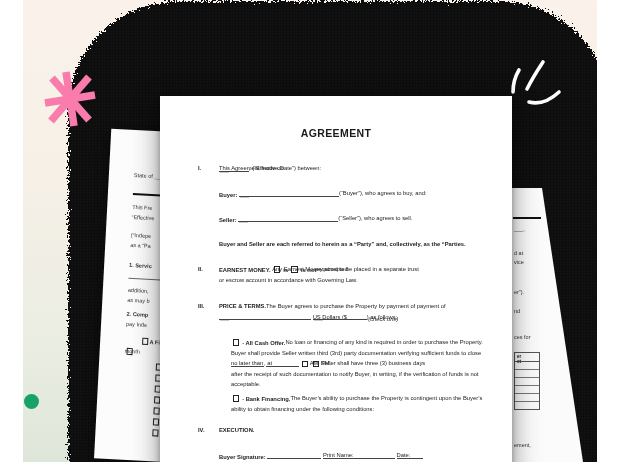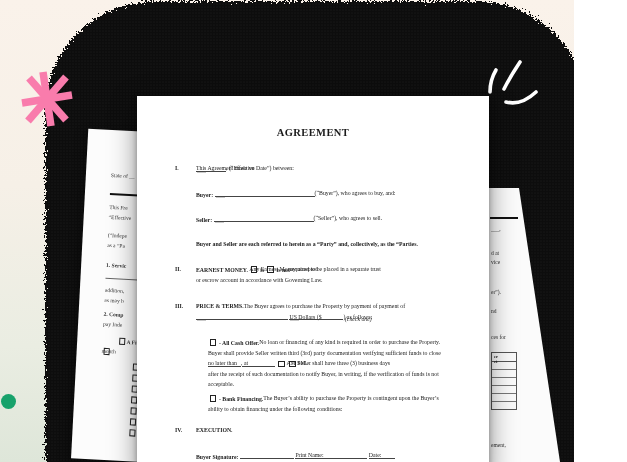--- a/index.html
+++ b/index.html
@@ -1,19 +1,20 @@
 <!DOCTYPE html>
 <html><head>
 <meta charset="utf-8">
 <style>
   html,body{margin:0;padding:0;}
   .stage{
     position:relative;width:574px;height:462px;overflow:hidden;
     background:linear-gradient(180deg,#faf2ea 0%,#f6f0e7 40%,#eaede2 75%,#dee6d9 100%);
-    font-family:Liberation Serif, serif;
+    font-family:Liberation Sans, sans-serif;
+    margin-left:23px;
   }
   .blob-svg{position:absolute;left:0;top:0;z-index:1;}
   
   .doc{position:absolute;background:#ffffff;}
   .doc-left{
     left:88px;top:140px;width:215px;height:330px;z-index:2;background:#fcfcfc;
     transform:rotate(3deg);transform-origin:top right;
     box-shadow:-4px 4px 10px rgba(0,0,0,.35);
   }
   .doc-right{

